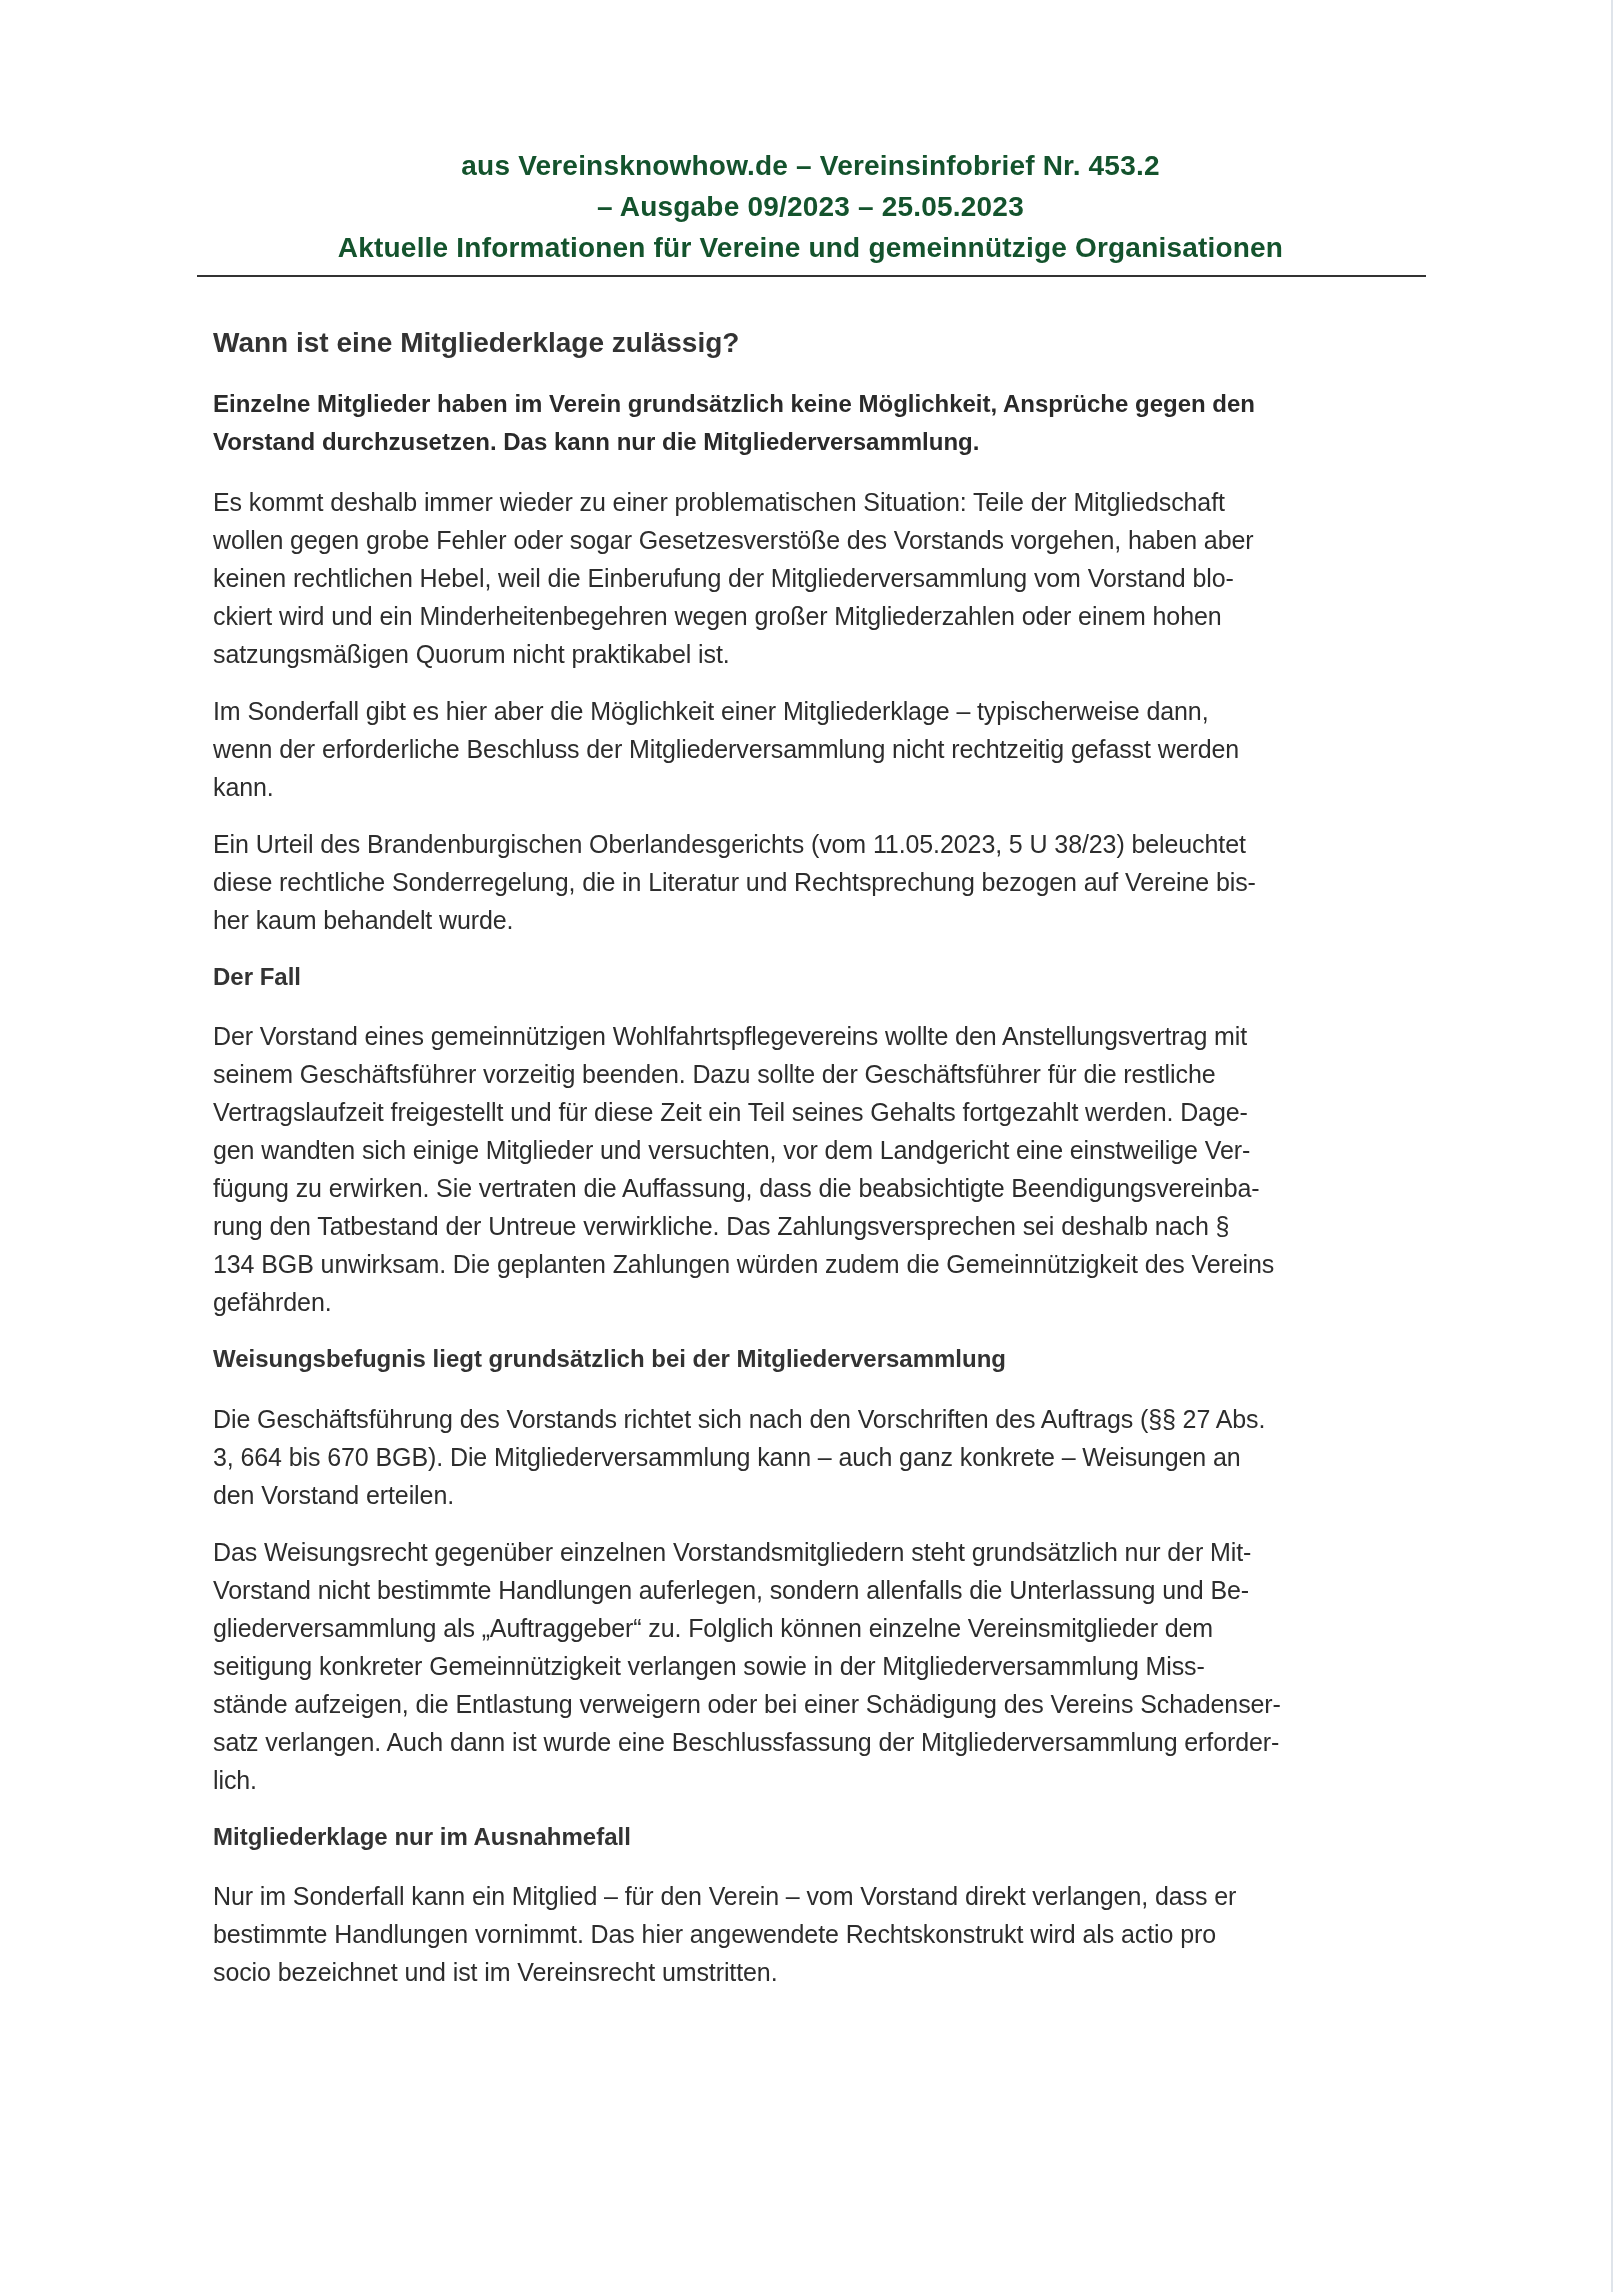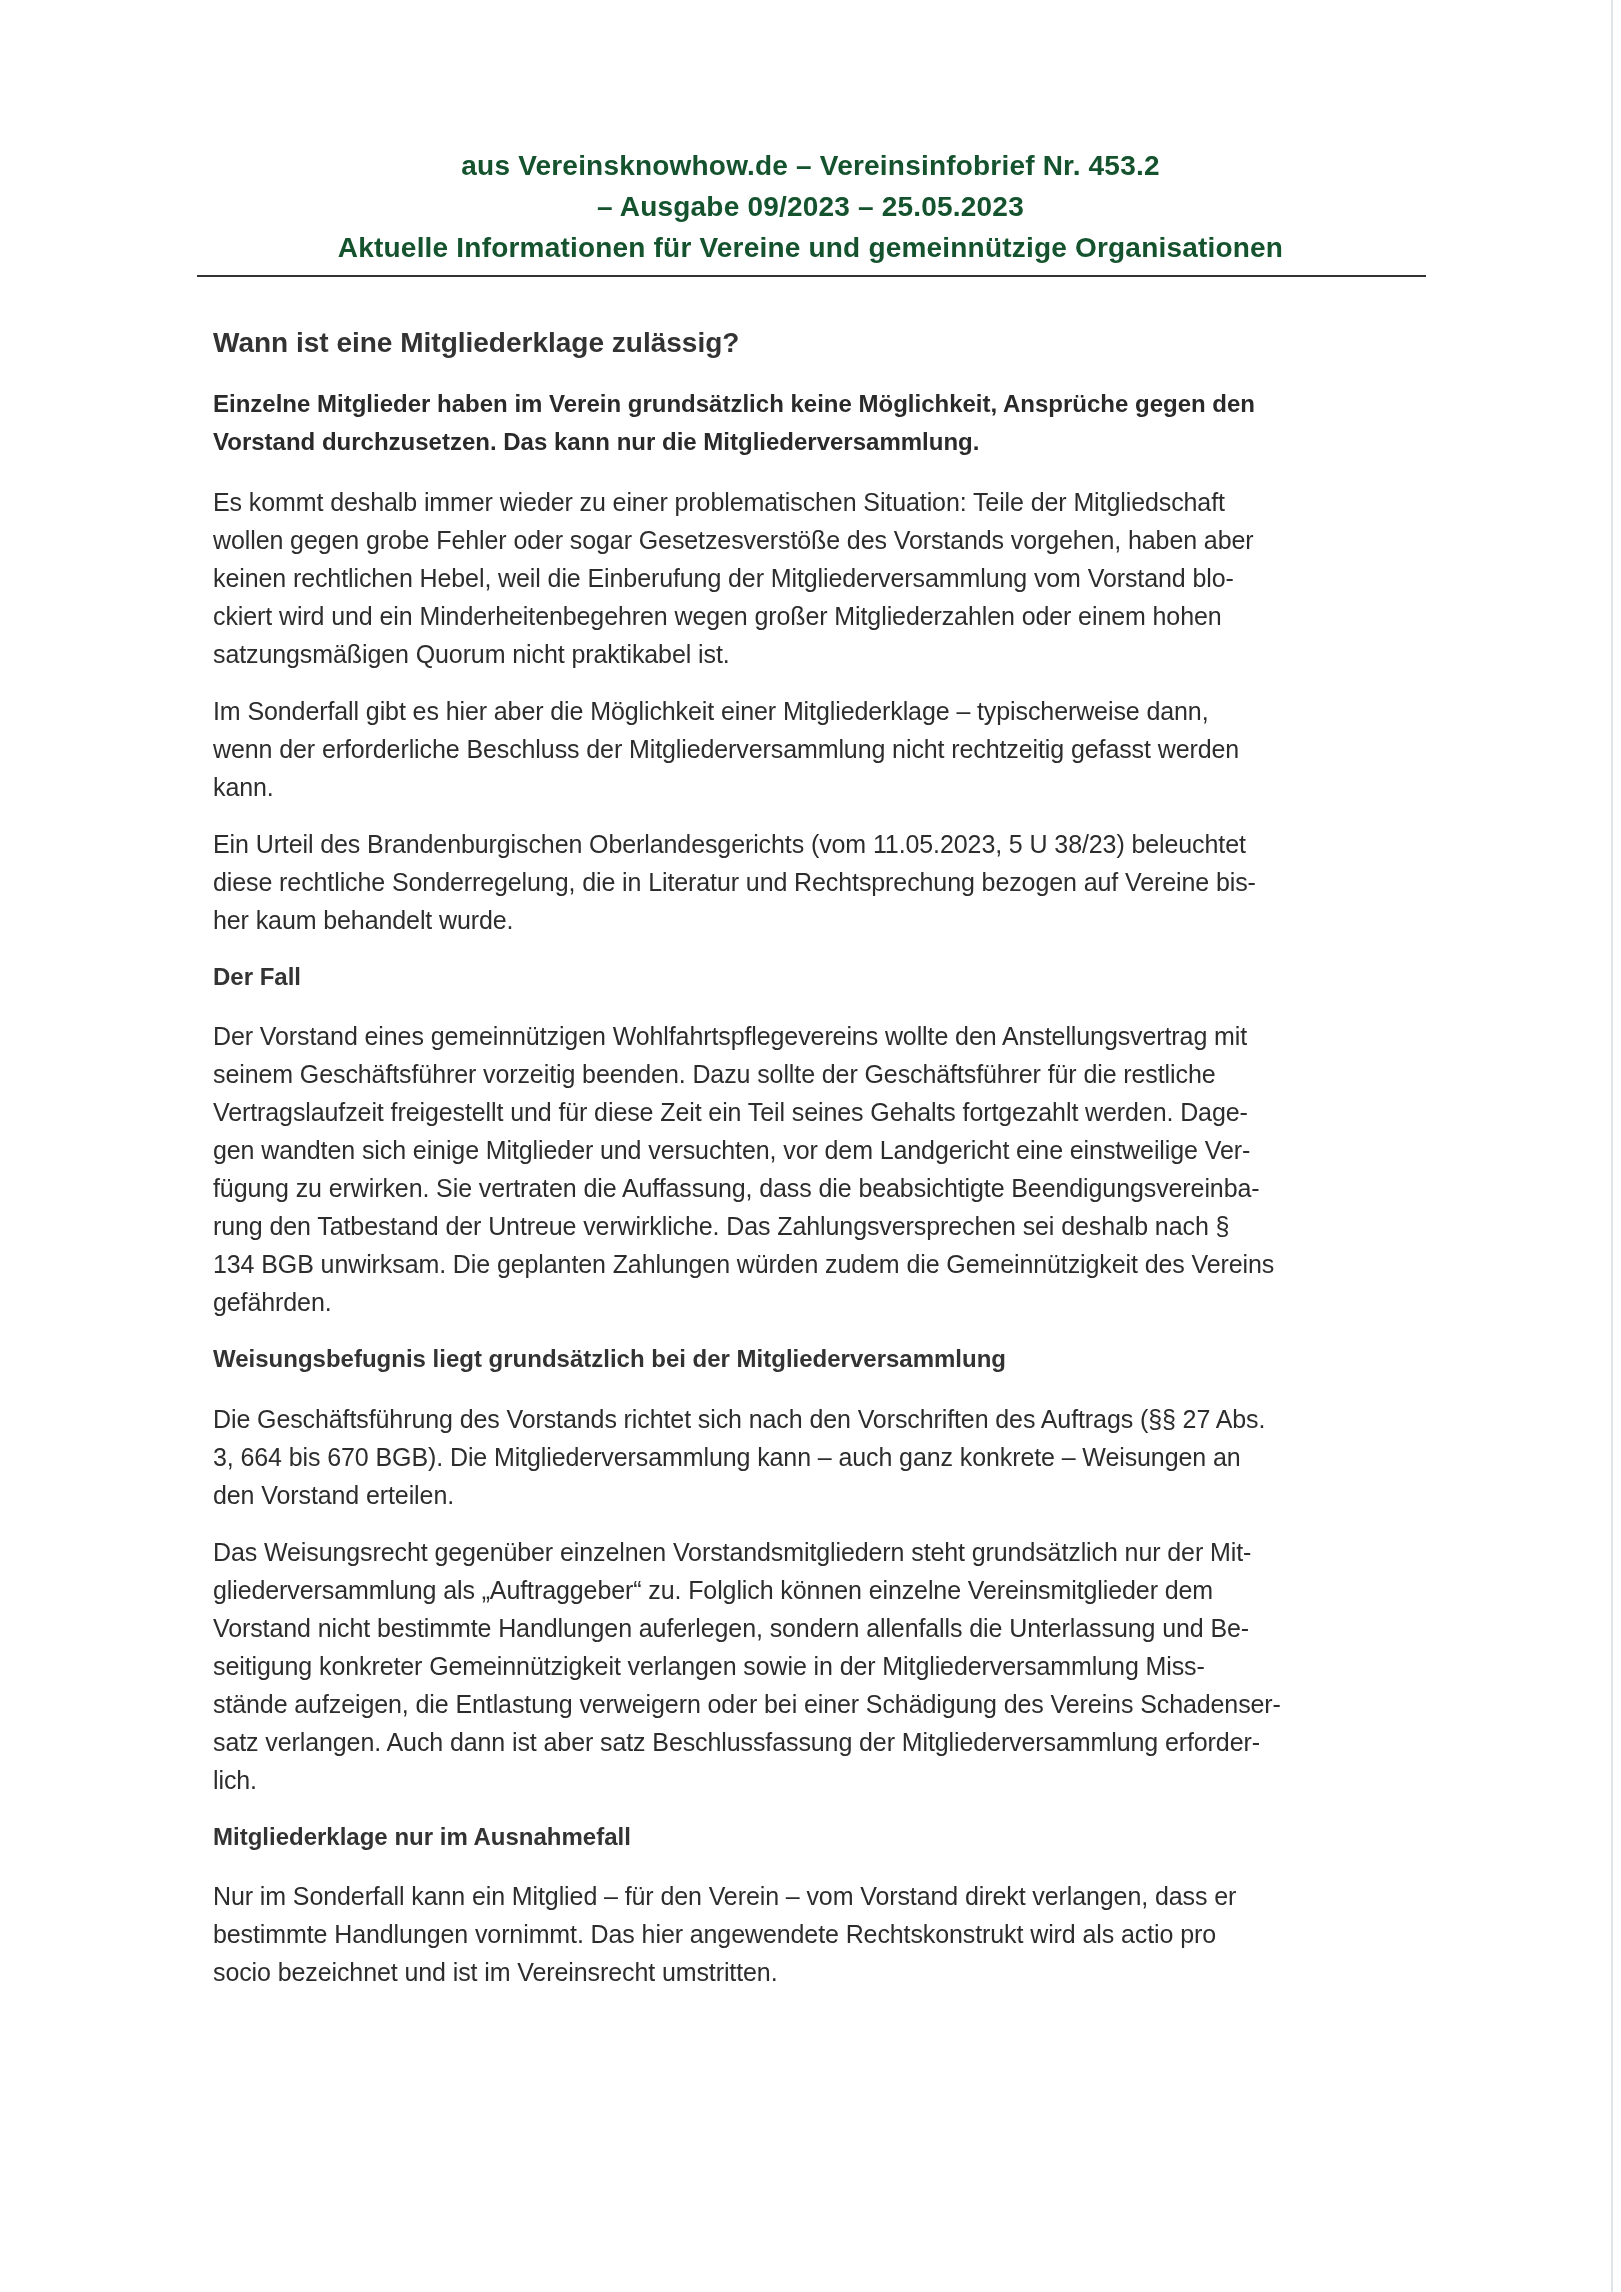--- a/index.html
+++ b/index.html
@@ -134,25 +134,25 @@
   </p>
 
   <div class="h2">Weisungsbefugnis liegt grundsätzlich bei der Mitgliederversammlung</div>
   <p class="body">
     <span class="ln">Die Geschäftsführung des Vorstands richtet sich nach den Vorschriften des Auftrags (§§ 27 Abs.</span>
     <span class="ln">3, 664 bis 670 BGB). Die Mitgliederversammlung kann – auch ganz konkrete – Weisungen an</span>
     <span class="ln">den Vorstand erteilen.</span>
   </p>
   <p class="body">
     <span class="ln">Das Weisungsrecht gegenüber einzelnen Vorstandsmitgliedern steht grundsätzlich nur der Mit-</span>
+    <span class="ln">Vorstand nicht bestimmte Handlungen auferlegen, sondern allenfalls die Unterlassung und Be-</span>
     <span class="ln">gliederversammlung als „Auftraggeber“ zu. Folglich können einzelne Vereinsmitglieder dem</span>
-    <span class="ln">Vorstand nicht bestimmte Handlungen auferlegen, sondern allenfalls die Unterlassung und Be-</span>
     <span class="ln">seitigung konkreter Gemeinnützigkeit verlangen sowie in der Mitgliederversammlung Miss-</span>
     <span class="ln">stände aufzeigen, die Entlastung verweigern oder bei einer Schädigung des Vereins Schadenser-</span>
-    <span class="ln">satz verlangen. Auch dann ist aber satz Beschlussfassung der Mitgliederversammlung erforder-</span>
+    <span class="ln">satz verlangen. Auch dann ist wurde eine Beschlussfassung der Mitgliederversammlung erforder-</span>
     <span class="ln">lich.</span>
   </p>
 
   <div class="h2">Mitgliederklage nur im Ausnahmefall</div>
   <p class="body">
     <span class="ln">Nur im Sonderfall kann ein Mitglied – für den Verein – vom Vorstand direkt verlangen, dass er</span>
     <span class="ln">bestimmte Handlungen vornimmt. Das hier angewendete Rechtskonstrukt wird als actio pro</span>
     <span class="ln">socio bezeichnet und ist im Vereinsrecht umstritten.</span>
   </p>
 </div>

